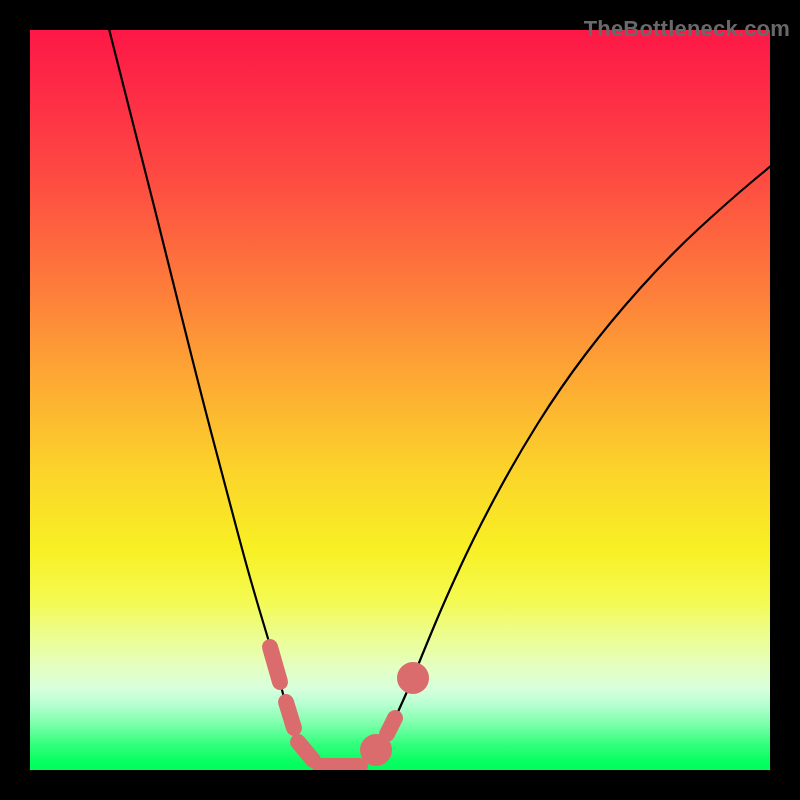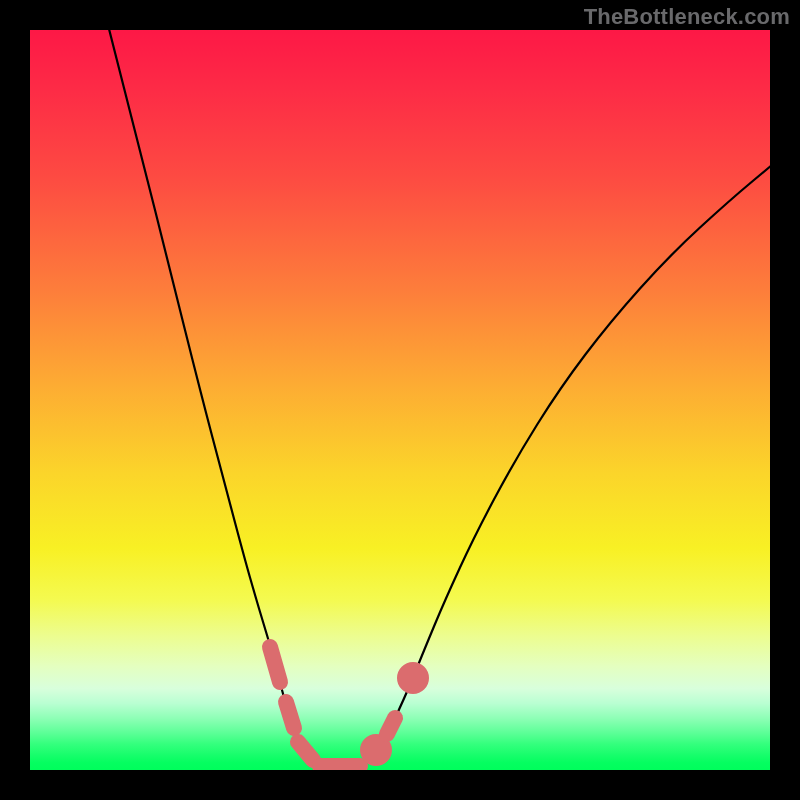--- a/index.html
+++ b/index.html
@@ -12,21 +12,21 @@
     font-family: Arial, Helvetica, sans-serif;
   }
   .stage {
     position: relative;
     width: 800px;
     height: 800px;
     background: #000;
   }
   .watermark {
     position: absolute;
-    top: 4px;
+    top: 16px;
     right: 10px;
     color: #69696b;
     font-size: 22px;
     font-weight: 600;
     letter-spacing: 0.2px;
     z-index: 10;
   }
   .plot-area {
     position: absolute;
     top: 30px;

